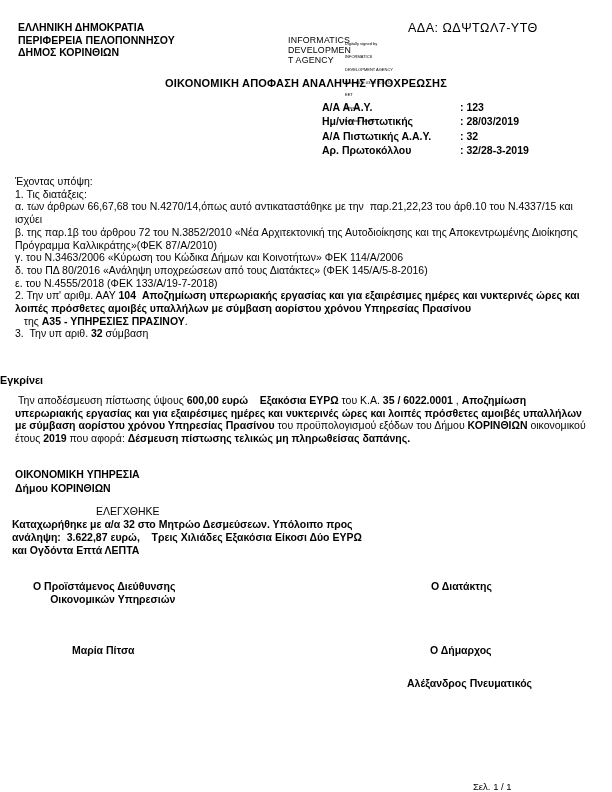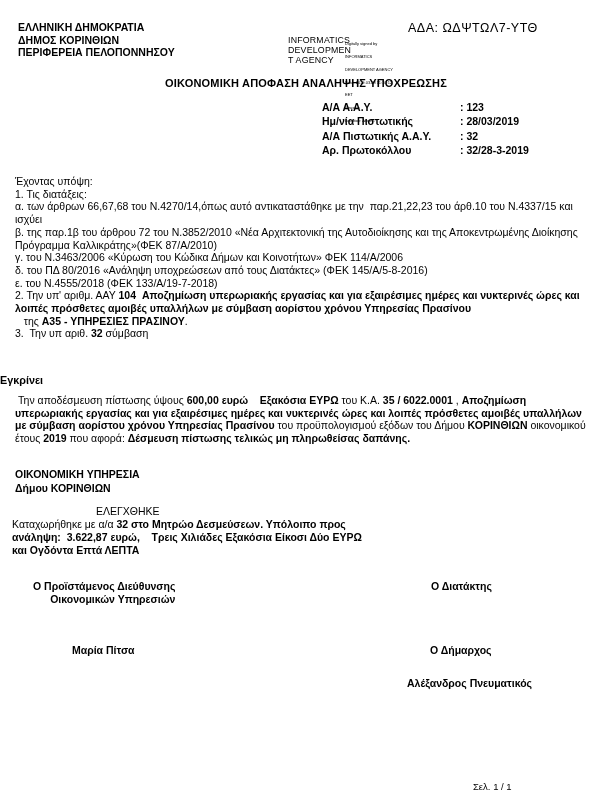--- a/index.html
+++ b/index.html
@@ -64,22 +64,22 @@
   
   .footer { left: 473px; top: 768px; font-size: 9.5px; white-space: pre; }
 </style>
 </head>
 <body>
 
 <div class="page">
 
   <div class="abs letterhead">
     <div>ΕΛΛΗΝΙΚΗ ΔΗΜΟΚΡΑΤΙΑ</div>
+    <div>ΠΕΡΙΦΕΡΕΙΑ ΠΕΛΟΠΟΝΝΗΣΟΥ</div>
     <div>ΔΗΜΟΣ ΚΟΡΙΝΘΙΩΝ</div>
-    <div>ΠΕΡΙΦΕΡΕΙΑ ΠΕΛΟΠΟΝΝΗΣΟΥ</div>
   </div>
 
   <div class="abs ada"><span>ΑΔΑ:</span> <span>ΩΔΨΤΩΛ7-ΥΤΘ</span></div>
 
   <div class="abs stamp-agency">
     <div>INFORMATICS</div>
     <div>DEVELOPMEN</div>
     <div>T AGENCY</div>
   </div>
   <div class="abs stamp-sig">
@@ -127,21 +127,21 @@
   </div>
 
   <div class="abs approve-heading">Εγκρίνει</div>
   <div class="abs approve-par"><span> Την αποδέσμευση πίστωσης ύψους </span><span style="font-weight: bold;">600,00 ευρώ</span><span>    </span><span style="font-weight: bold;">Εξακόσια ΕΥΡΩ</span><span> του Κ.Α. </span><span style="font-weight: bold;">35 / 6022.0001</span><span> , </span><span style="font-weight: bold;">Αποζημίωση υπερωριακής εργασίας και για εξαιρέσιμες ημέρες και νυκτερινές ώρες και λοιπές πρόσθετες αμοιβές υπαλλήλων με σύμβαση αορίστου χρόνου Υπηρεσίας Πρασίνου</span><span> του προϋπολογισμού εξόδων του Δήμου </span><span style="font-weight: bold;">ΚΟΡΙΝΘΙΩΝ</span><span> οικονομικού έτους </span><span style="font-weight: bold;">2019</span><span> που αφορά: </span><span style="font-weight: bold;">Δέσμευση πίστωσης τελικώς μη πληρωθείσας δαπάνης.</span></div>
 
   <div class="abs finance-dept">
     <div>ΟΙΚΟΝΟΜΙΚΗ ΥΠΗΡΕΣΙΑ</div>
     <div>Δήμου ΚΟΡΙΝΘΙΩΝ</div>
   </div>
   <div class="abs checked-label">ΕΛΕΓΧΘΗΚΕ</div>
-  <div class="abs registration"><span style="font-weight: normal;">Καταχωρήθηκε με α/α </span><span style="font-weight: bold;">32</span><span style="font-weight: bold;"> στο Μητρώο Δεσμεύσεων. Υπόλοιπο προς ανάληψη:  </span><span style="font-weight: bold;">3.622,87 ευρώ,</span><span style="font-weight: bold;">    Τρεις Χιλιάδες Εξακόσια Είκοσι Δύο ΕΥΡΩ και Ογδόντα Επτά ΛΕΠΤΑ</span></div>
+  <div class="abs registration"><span style="font-weight: bold;">Καταχωρήθηκε με α/α </span><span style="font-weight: bold;">32</span><span style="font-weight: bold;"> στο Μητρώο Δεσμεύσεων. Υπόλοιπο προς ανάληψη:  </span><span style="font-weight: bold;">3.622,87 ευρώ,</span><span style="font-weight: bold;">    Τρεις Χιλιάδες Εξακόσια Είκοσι Δύο ΕΥΡΩ και Ογδόντα Επτά ΛΕΠΤΑ</span></div>
 
   <div class="abs sig sig-left-title">
     <div>Ο Προϊστάμενος Διεύθυνσης</div>
     <div>Οικονομικών Υπηρεσιών</div>
   </div>
   <div class="abs sig sig-right-ordering">Ο Διατάκτης</div>
   <div class="abs sig sig-left-name">Μαρία Πίτσα</div>
   <div class="abs sig sig-right-mayor-title">Ο Δήμαρχος</div>
   <div class="abs sig sig-right-mayor-name">Αλέξανδρος Πνευματικός</div>
 

